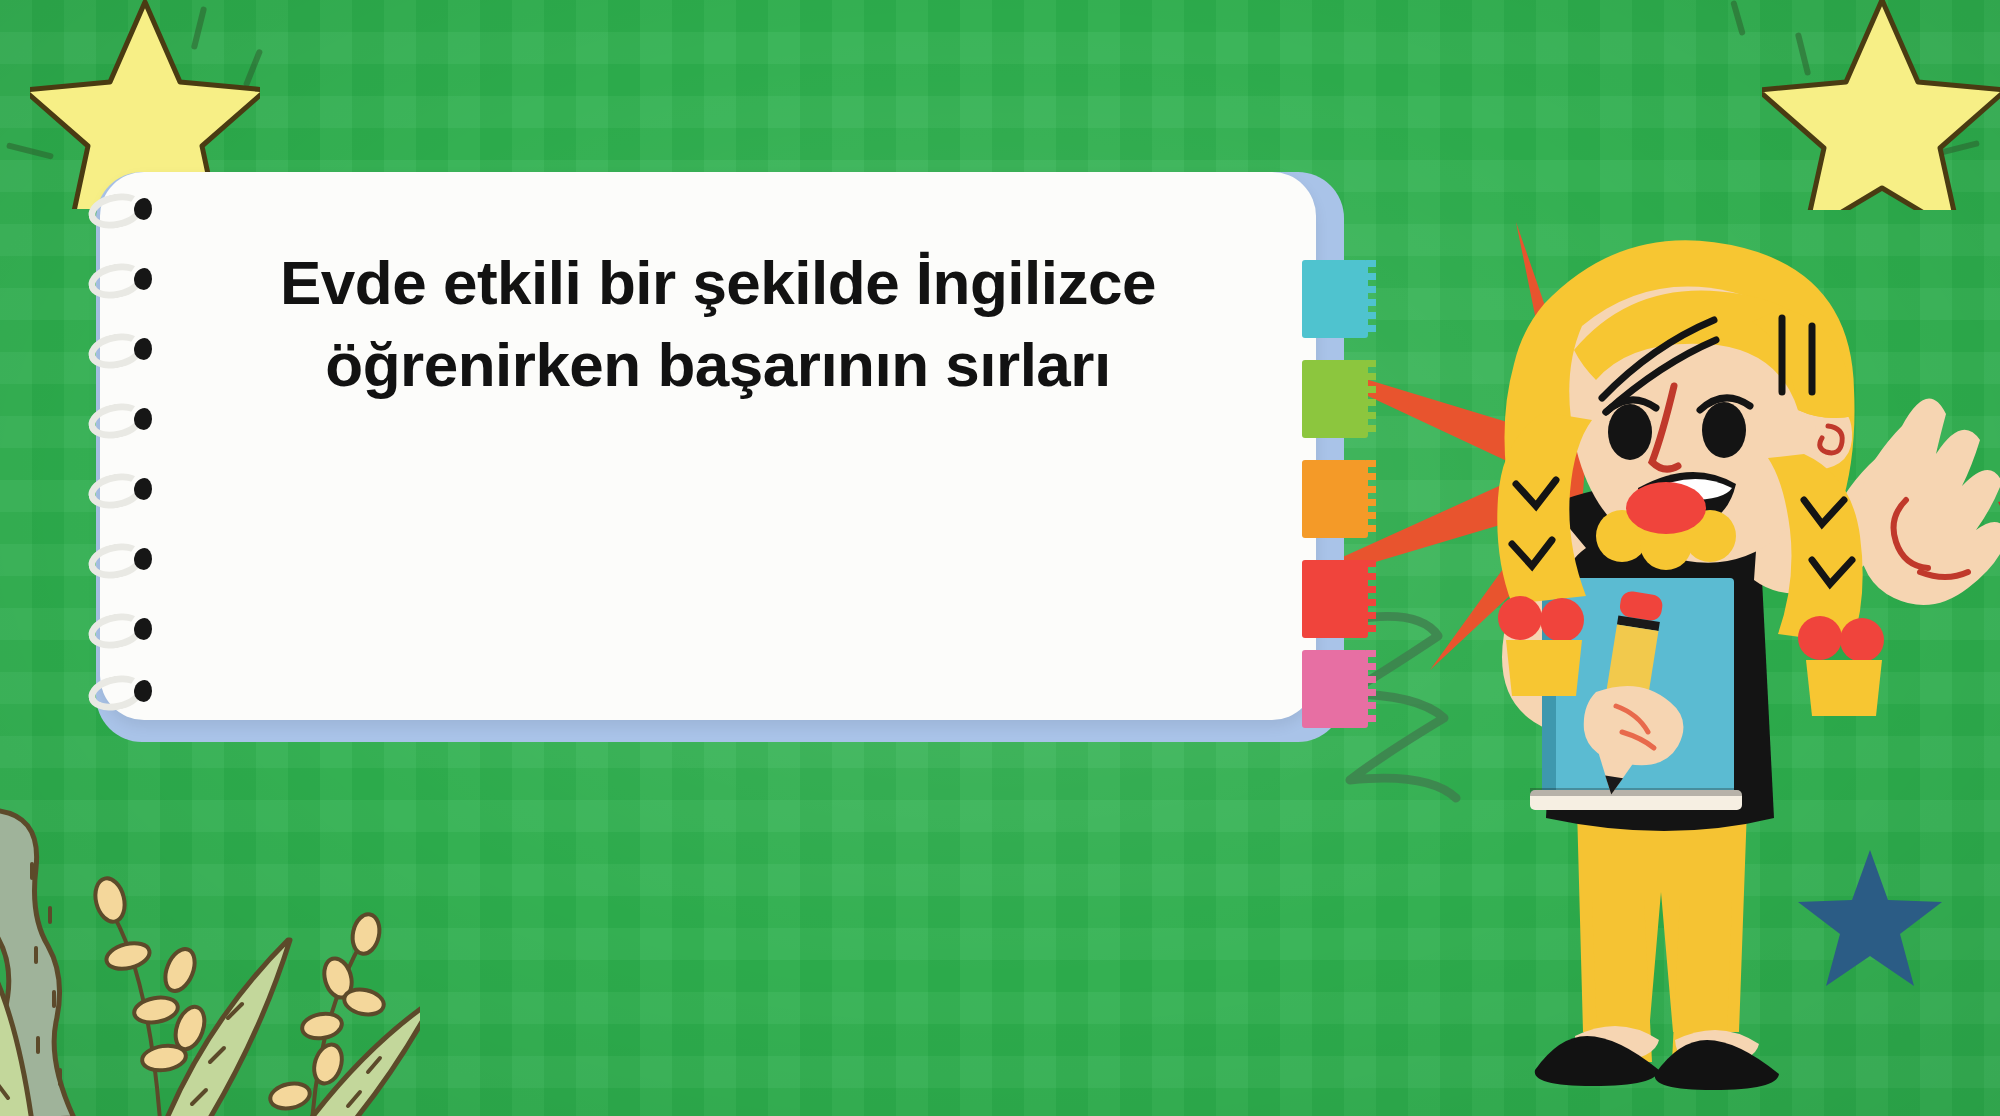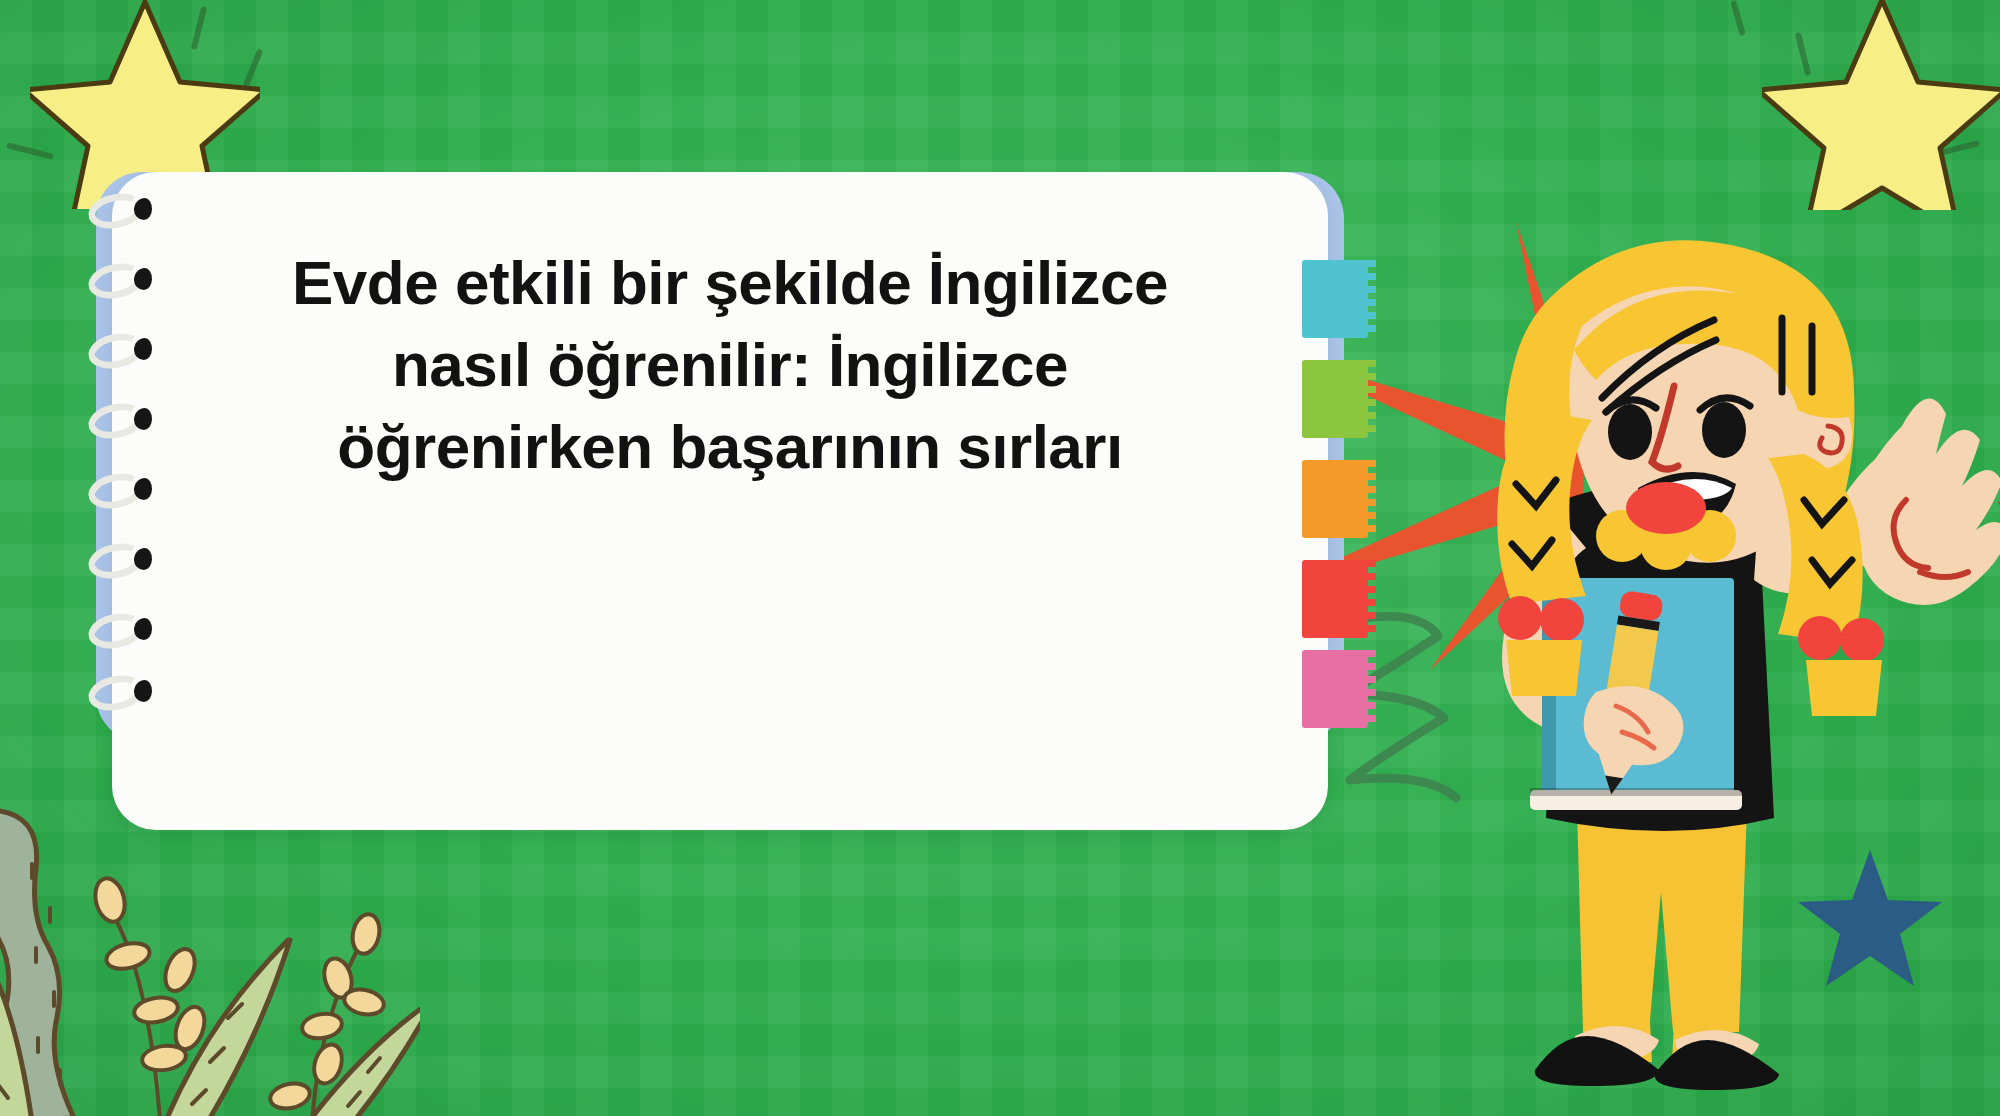--- a/index.html
+++ b/index.html
@@ -51,21 +51,21 @@
   .star-tr{ left:1762px; top:-10px; width:240px; height:220px; }
   .doodle-line{ position:absolute; background:#2b5e2e; opacity:.55; border-radius:3px; z-index:29;}
 
   
   .card-wrap{ position:absolute; left:96px; top:172px; width:1248px; height:570px; z-index:35;}
   .card-spine{
     position:absolute; left:0; top:0; width:100%; height:100%;
     background:#A9C3E8; border-radius:46px;
   }
   .card-page{
-    position:absolute; left:16px; top:0; width:1216px; height:658px;
+    position:absolute; left:4px; top:0; width:1216px; height:548px;
     background:#FCFCFA; border-radius:44px;
     box-shadow: 0 6px 14px rgba(0,0,0,0.08);
   }
   .card-text{
     position:absolute; left:58px; top:70px; width:1120px;
     text-align:center;
     font-size:62px; font-weight:800; color:#121212;
     line-height:1.32; letter-spacing:-0.5px;
   }
   .card-text div{ white-space:nowrap; }
@@ -136,21 +136,20 @@
       <div class="tab" style="top:88px;  background:#4FC3CF;"></div>
       <div class="tab" style="top:188px; background:#8CC63E;"></div>
       <div class="tab" style="top:288px; background:#F49A28;"></div>
       <div class="tab" style="top:388px; background:#F0443C;"></div>
       <div class="tab" style="top:478px; background:#E76FA3;"></div>
     </div>
 
     <div class="card-page">
       <div class="card-text">
         <div>Evde etkili bir şekilde İngilizce</div>
-        <div>nasıl öğrenilir: İngilizce</div>
         <div>öğrenirken başarının sırları</div>
       </div>
     </div>
 
     <div class="rings">
       <div class="ring" style="top:0px;"></div>
         <div class="ring-cap" style="top:4px;"></div>
       <div class="ring" style="top:70px;"></div>
         <div class="ring-cap" style="top:74px;"></div>
       <div class="ring" style="top:140px;"></div>

